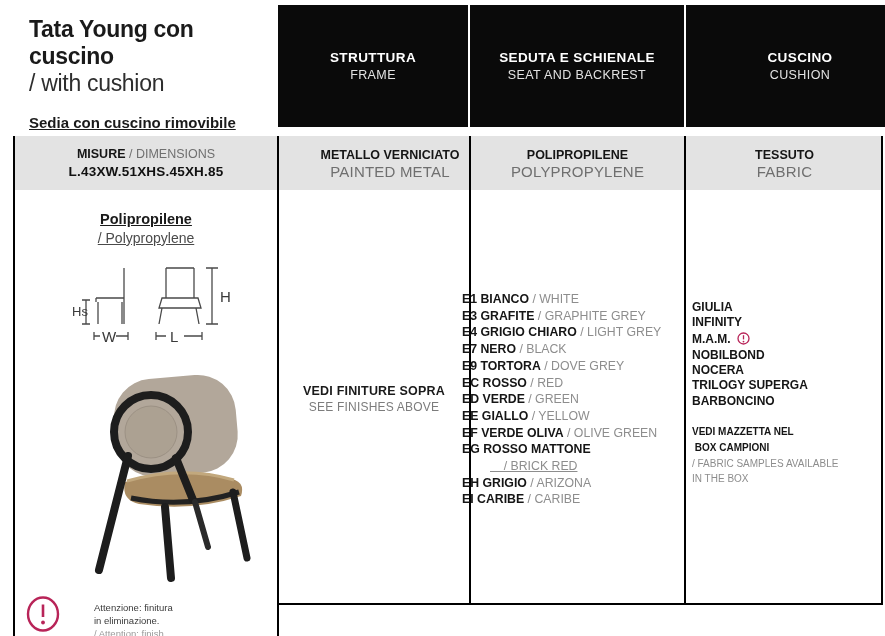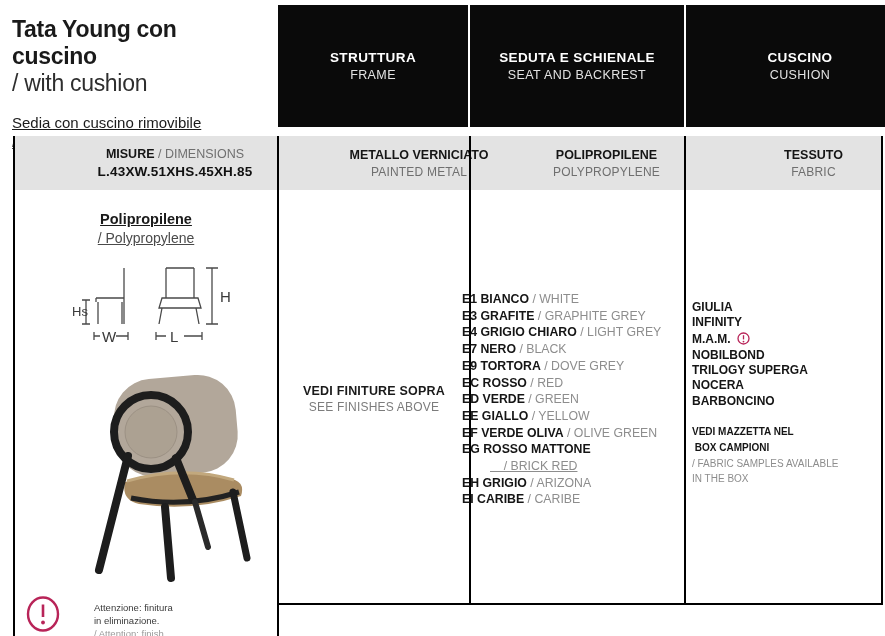--- a/index.html
+++ b/index.html
@@ -4,41 +4,41 @@
 <style>
   html,body{margin:0;padding:0;background:#fff;}
   .page{position:relative;width:885px;height:636px;background:#ffffff;overflow:hidden;
         font-family:"Liberation Sans",sans-serif;color:#1a1a1a;}
 
   
   .vline{position:absolute;width:2px;background:#000;}
   .hline{position:absolute;height:2px;background:#000;}
 
   
-  .title-block{position:absolute;left:12px;top:16px;width:250px;}
+  .title-block{position:absolute;left:29px;top:16px;width:250px;}
   .title-it{font-size:23px;font-weight:700;line-height:27px;letter-spacing:-0.3px;}
   .title-en{font-size:23px;font-weight:400;line-height:27px;color:#2e2e2e;letter-spacing:-0.3px;}
   .subtitle{margin-top:16px;}
-  .subtitle-it{font-size:15px;font-weight:400;line-height:19px;text-decoration:underline;margin-top:7px;}
+  .subtitle-it{font-size:15px;font-weight:700;line-height:19px;text-decoration:underline;margin-top:7px;}
   .subtitle-en{font-size:15px;font-weight:400;line-height:19px;color:#4a4a4a;text-decoration:underline;}
 
   
   .blk{position:absolute;top:5px;height:122px;background:#0a0a0a;display:flex;flex-direction:column;
        align-items:center;justify-content:center;text-align:center;}
   .blk .l1{color:#ffffff;font-weight:700;font-size:13.5px;letter-spacing:0.4px;line-height:18px;}
   .blk .l2{color:#e3e3e3;font-weight:400;font-size:12.5px;letter-spacing:0.4px;line-height:17px;}
 
   
   .grey-strip{position:absolute;left:14px;top:136px;width:869px;height:54px;background:#e3e3e3;}
   .sub{position:absolute;top:136px;height:54px;display:flex;flex-direction:column;align-items:center;
-       justify-content:center;text-align:center;padding-left:29px;}
+       justify-content:center;text-align:center;}
   .sub .l1{font-size:12.5px;line-height:17px;}
   .sub .l1 .b{font-weight:700;color:#151515;}
   .sub .l1 .g{font-weight:400;color:#6f6f6f;}
-  .sub .l2{font-size:12px;font-weight:400;color:#6f6f6f;line-height:16px;letter-spacing:0.2px;}
+  .sub .l2{font-size:15px;font-weight:400;color:#6f6f6f;line-height:16px;letter-spacing:0.2px;}
   .sub .dims{font-size:13.5px;font-weight:700;color:#111;line-height:18px;letter-spacing:0.2px;}
 
   
   .material-label{position:absolute;left:14px;top:210px;width:264px;text-align:center;}
   .material-label .mit{font-size:14.5px;font-weight:600;text-decoration:underline;line-height:19px;}
   .material-label .men{font-size:14px;font-weight:400;color:#4a4a4a;text-decoration:underline;line-height:19px;}
   .diagram{position:absolute;left:72px;top:262px;}
   .chair{position:absolute;left:35px;top:352px;}
 
   .warning{position:absolute;left:24px;top:594px;display:flex;}
@@ -206,24 +206,24 @@
           <circle cx="6.5" cy="6.5" r="5.5" fill="none" stroke="#b82458" stroke-width="1.3"></circle>
           <line x1="6.5" y1="3.2" x2="6.5" y2="7.4" stroke="#b82458" stroke-width="1.3"></line>
           <circle cx="6.5" cy="9.6" r="0.9" fill="#b82458"></circle>
         </svg>
       </span>
     </div>
     <div class="fab-row">
         <span>NOBILBOND</span>
       </div>
     <div class="fab-row">
+        <span>NOCERA</span>
+      </div>
+    <div class="fab-row">
         <span>TRILOGY SUPERGA</span>
-      </div>
-    <div class="fab-row">
-        <span>NOCERA</span>
       </div>
     <div class="fab-row">
         <span>BARBONCINO</span>
       </div>
   </div>
 
   <div class="cushion-note">
     <div class="note-line it">VEDI MAZZETTA NEL</div>
     <div class="note-line it"> BOX CAMPIONI</div>
     <div class="note-line en">/ FABRIC SAMPLES AVAILABLE</div>

